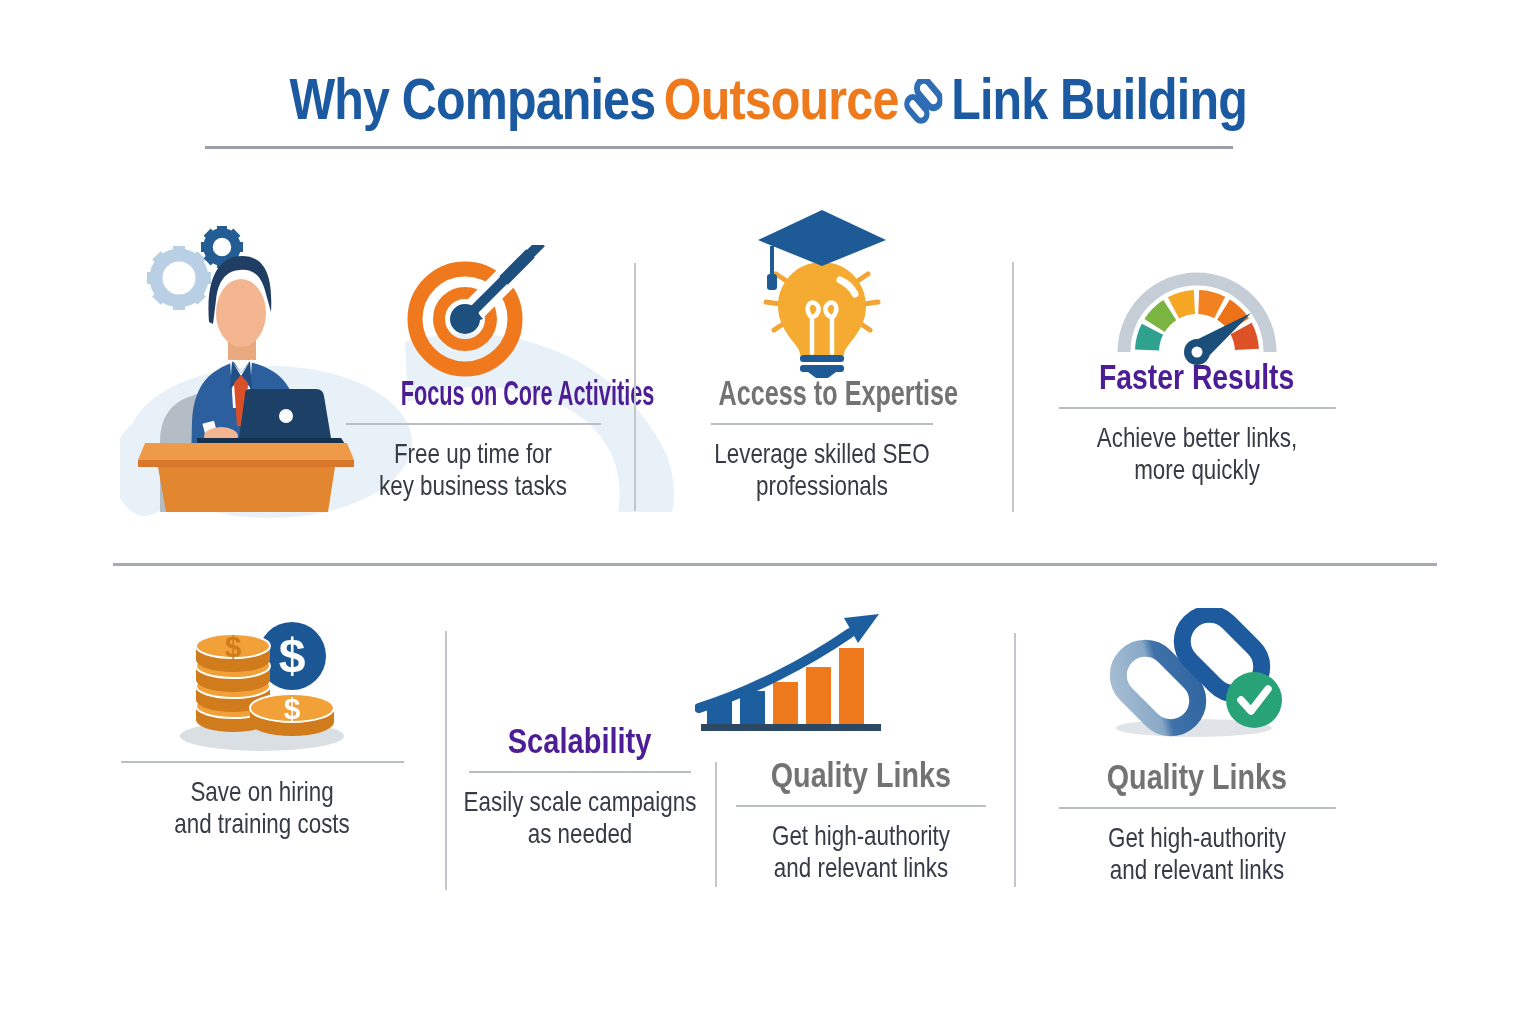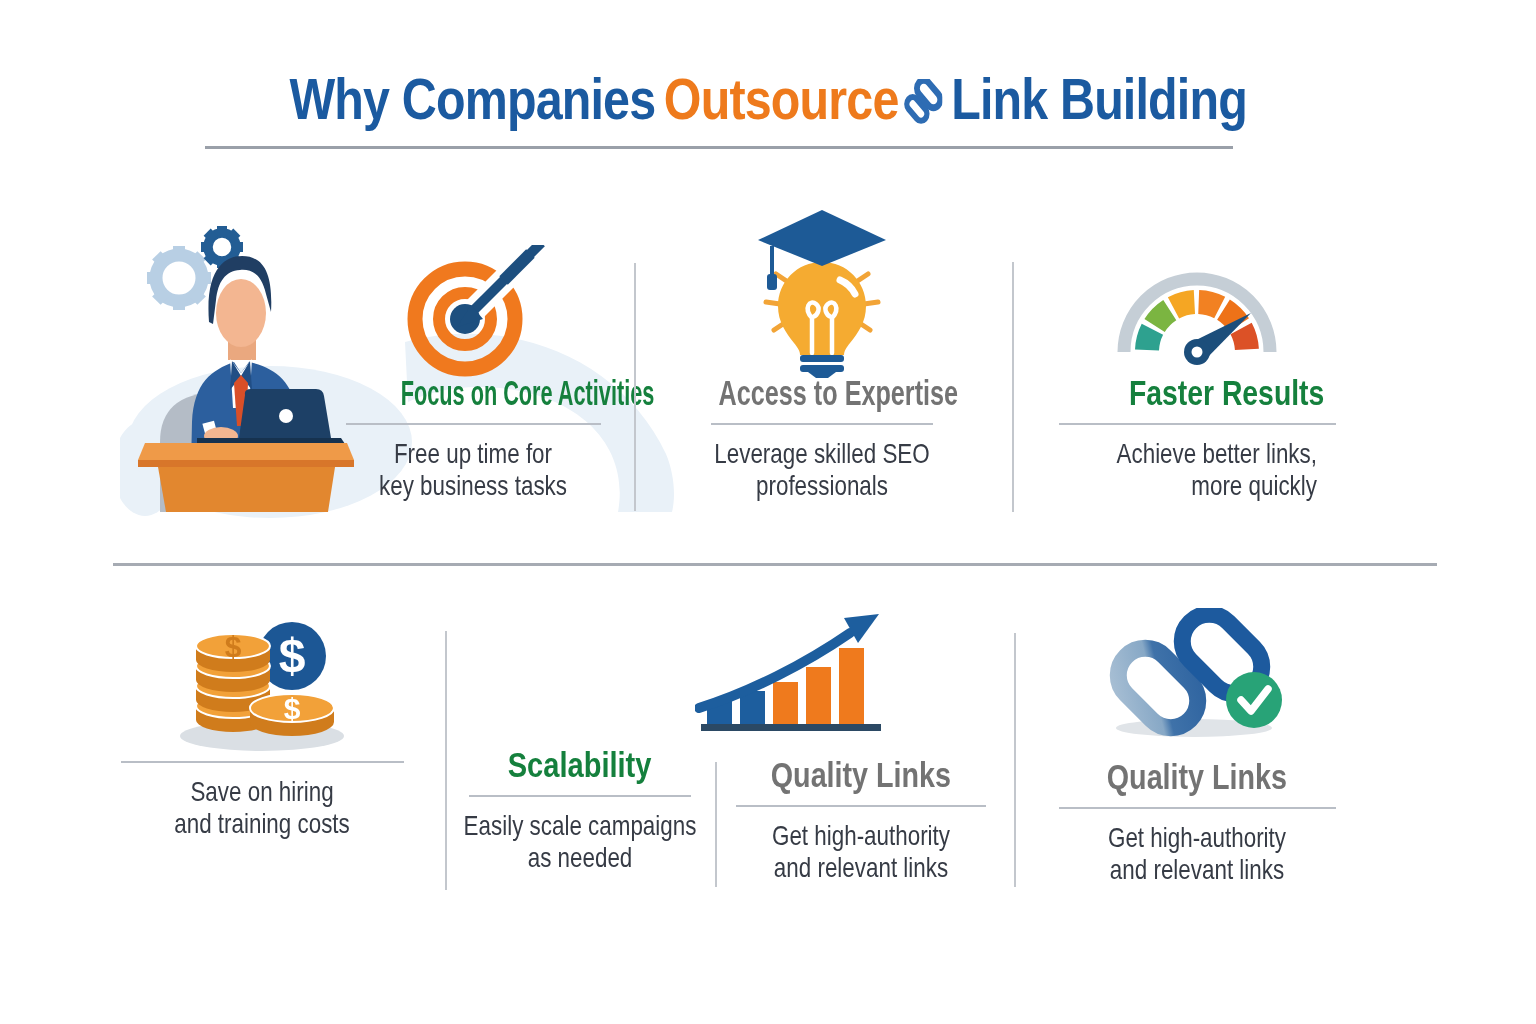--- a/index.html
+++ b/index.html
@@ -20,21 +20,21 @@
   
   .vdiv{position:absolute;width:2px;background:#c3c7cd;}
   .mid-divider{position:absolute;left:113px;top:563px;width:1324px;height:3px;background:#a6abb3;}
   
   .col{position:absolute;text-align:center;}
   .col h2{
     margin:0;font-size:35px;font-weight:bold;line-height:1.2;white-space:nowrap;
   }
   .col h2 span{display:inline-block;transform-origin:center;}
   .h-blue{color:#737373;}
-  .h-orange{color:#15803d;}
+  .h-orange{color:#4c1d95;}
   .h-underline{height:2px;background:#b9bec6;margin:9px auto 0 auto;}
   .desc{
     margin-top:13px;font-size:28px;line-height:1.15;color:#363b45;
     transform:scaleX(0.8);transform-origin:center;white-space:nowrap;
   }
   .icon-abs{position:absolute;}
   svg text{font-family:"Liberation Sans","DejaVu Sans",sans-serif;}
 </style>
 </head>
 <body>
@@ -252,40 +252,40 @@
     <h2 class="h-blue">
       <span style="transform:scaleX(0.72);">Access to Expertise</span>
     </h2>
     <div class="h-underline" style="width:222px;"></div>
     <div class="desc">
       <div>Leverage skilled SEO</div>
       <div>professionals</div>
     </div>
   </section>
 
-  <section class="col" style="left:1047px;top:372px;width:300px;text-align:right;">
+  <section class="col" style="left:1047px;top:356px;width:300px;">
     <h2 class="h-orange">
       <span style="transform:scaleX(0.81);">Faster Results</span>
     </h2>
     <div class="h-underline" style="width:277px;"></div>
     <div class="desc">
       <div>Achieve better links,</div>
       <div>more quickly</div>
     </div>
   </section>
 
   <section class="col" style="left:112px;top:752px;width:300px;">
     <div class="h-underline" style="width:283px;"></div>
     <div class="desc">
       <div>Save on hiring</div>
       <div>and training costs</div>
     </div>
   </section>
 
-  <section class="col" style="left:430px;top:744px;width:300px;">
+  <section class="col" style="left:430px;top:720px;width:300px;">
     <h2 class="h-orange">
       <span style="transform:scaleX(0.83);">Scalability</span>
     </h2>
     <div class="h-underline" style="width:222px;"></div>
     <div class="desc">
       <div>Easily scale campaigns</div>
       <div>as needed</div>
     </div>
   </section>
 

